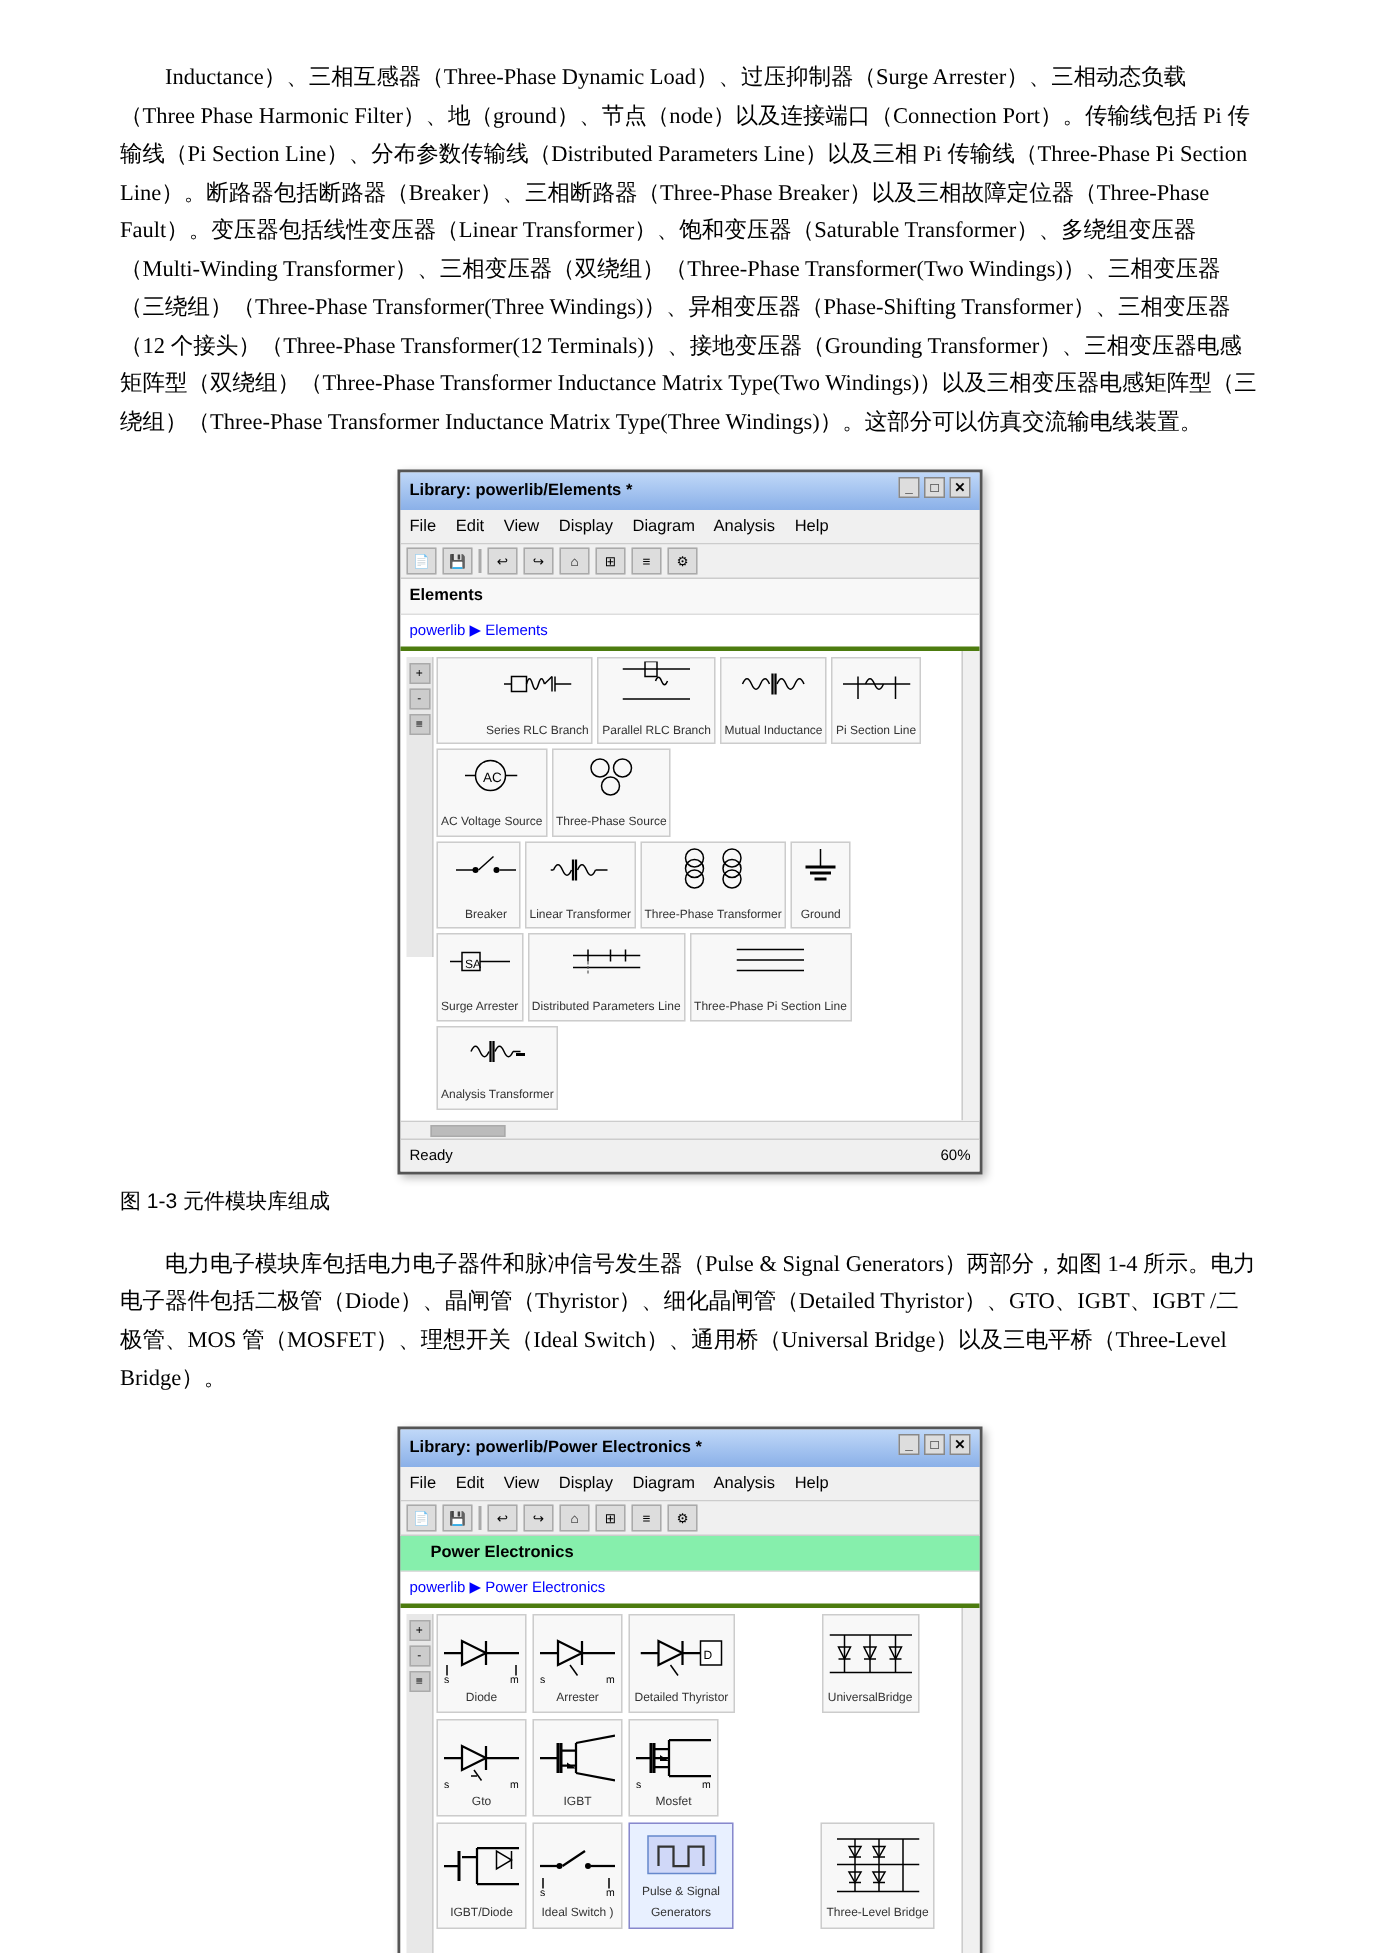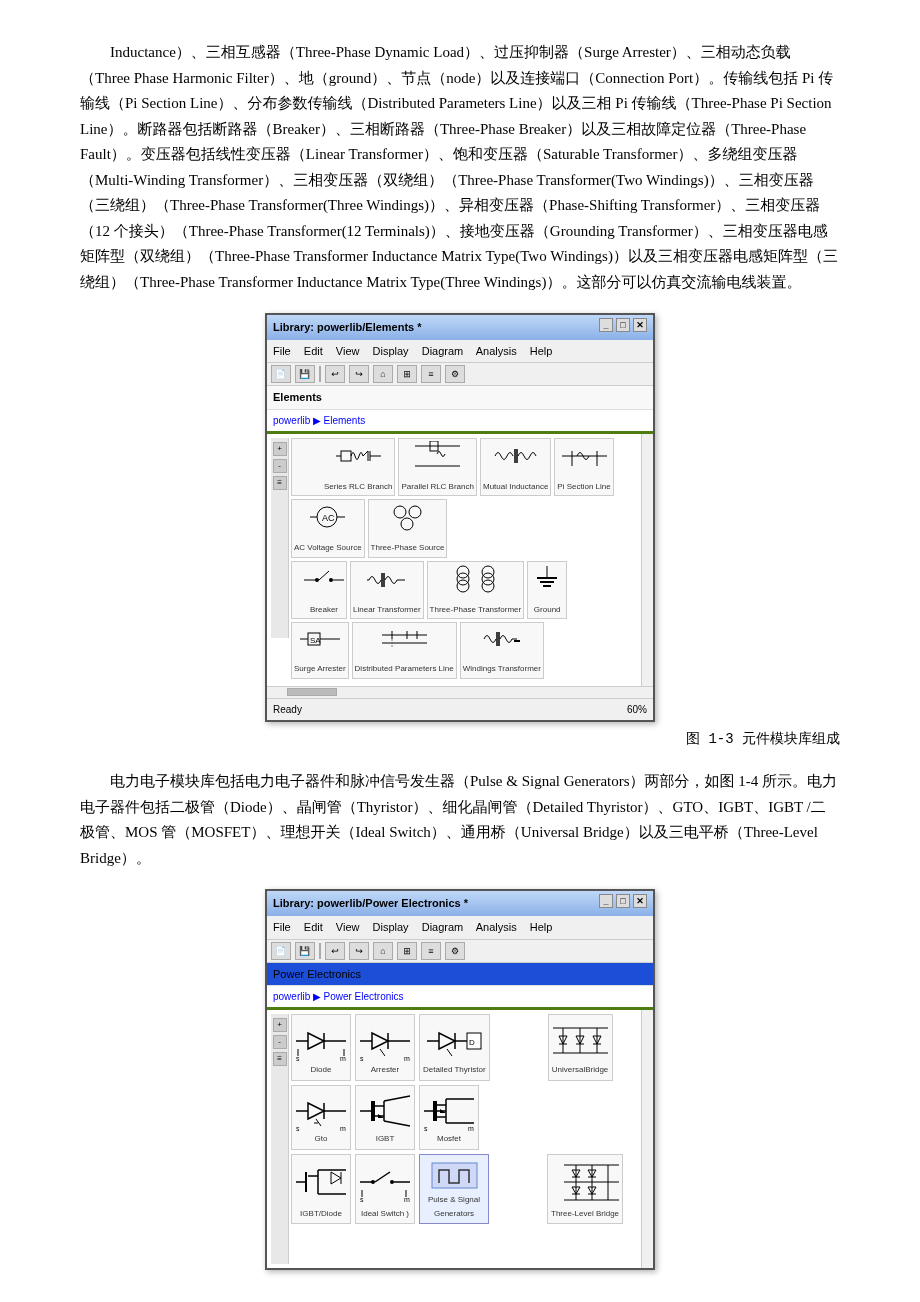--- a/index.html
+++ b/index.html
@@ -16,22 +16,22 @@
       text-indent: 2em;
       margin-bottom: 18px;
     }
     .figure-container {
       margin: 18px auto;
       text-align: center;
     }
     .figure-caption {
       font-size: 14px;
       margin-top: 6px;
-      text-align: right;
-      font-family: Liberation Mono, monospace;
+      text-align: left;
+      font-family: Liberation Sans, sans-serif;
     }
     
     .sim-window {
       border: 2px solid #555;
       display: inline-block;
       background: #f0f0f0;
       text-align: left;
       font-family: Arial, sans-serif;
       font-size: 11px;
       width: 390px;
@@ -380,30 +380,40 @@
                 <line x1="10" y1="6" x2="10" y2="14" stroke="#000" stroke-width="1"></line>
                 <line x1="10" y1="14" x2="10" y2="22" stroke="#555" stroke-width="0.8" stroke-dasharray="2,1"></line>
                 <line x1="25" y1="6" x2="25" y2="14" stroke="#000" stroke-width="1"></line>
                 <line x1="35" y1="6" x2="35" y2="14" stroke="#000" stroke-width="1"></line>
               </svg>
             </div>
             <div class="pe-label">Distributed Parameters Line</div>
           </div>
           <div class="comp-item" style="min-width:55px;">
             <div class="comp-symbol">
+              <svg width="45" height="30" viewBox="0 0 45 30">
+                <line x1="0" y1="8" x2="45" y2="8" stroke="#000" stroke-width="1"></line>
+                <line x1="0" y1="15" x2="45" y2="15" stroke="#000" stroke-width="1"></line>
+                <line x1="0" y1="22" x2="45" y2="22" stroke="#000" stroke-width="1"></line>
+              </svg>
+            </div>
+            <div class="pe-label">Three-Phase Pi Section Line</div>
+          </div>
+          <div class="comp-item" style="min-width:55px;">
+            <div class="comp-symbol">
               <svg width="40" height="28" viewBox="0 0 40 28">
                 <path d="M2,14 Q5,7 8,14 Q11,21 14,14" fill="none" stroke="#000" stroke-width="1"></path>
                 <line x1="15" y1="7" x2="15" y2="21" stroke="#000" stroke-width="1.5"></line>
                 <line x1="17" y1="7" x2="17" y2="21" stroke="#000" stroke-width="1.5"></line>
                 <path d="M18,14 Q21,7 24,14 Q27,21 30,14" fill="none" stroke="#000" stroke-width="1"></path>
                 <line x1="30" y1="14" x2="35" y2="14" stroke="#000" stroke-width="1"></line>
                 <line x1="32" y1="16" x2="38" y2="16" stroke="#000" stroke-width="2"></line>
               </svg>
             </div>
-            <div class="pe-label">Windings Transformer</div>
+            <div class="pe-label">Analysis Transformer</div>
           </div>
         </div>
       </div>
       <div class="scrollbar-right"></div>
     </div>
     
     <div style="height:12px;background:#f0f0f0;border-top:1px solid #ccc;display:flex;align-items:center;">
       <div style="width:50px;height:8px;background:#bbb;margin-left:20px;border:1px solid #aaa;"></div>
     </div>
     
@@ -444,21 +454,21 @@
       <span class="sim-toolbar-icon">💾</span>
       <span style="width:2px;height:16px;background:#aaa;display:inline-block;"></span>
       <span class="sim-toolbar-icon">↩</span>
       <span class="sim-toolbar-icon">↪</span>
       <span class="sim-toolbar-icon">⌂</span>
       <span class="sim-toolbar-icon">⊞</span>
       <span class="sim-toolbar-icon">≡</span>
       <span class="sim-toolbar-icon">⚙</span>
     </div>
     
-    <div style="padding:2px 6px;font-size:11px;font-weight:normal;background:#1d4ed8;border-bottom:1px solid #ddd;">Power Electronics</div>
+    <div style="padding:2px 20px;font-size:11px;font-weight:bold;background:#86efac;border-bottom:1px solid #ddd;">Power Electronics</div>
     
     <div class="sim-breadcrumb">powerlib ▶ Power Electronics</div>
     
     <div class="sim-content" style="min-height:250px;">
       <div class="left-panel" style="min-height:250px;">
         <span class="left-panel-icon">+</span>
         <span class="left-panel-icon">-</span>
         <span class="left-panel-icon">≡</span>
       </div>
       <div class="content-area">
@@ -642,21 +652,21 @@
               <svg width="55" height="35" viewBox="0 0 55 35">
                 <rect x="5" y="5" width="45" height="25" fill="#d0d8f8" stroke="#6688cc" stroke-width="1"></rect>
                 <path d="M12,25 L12,12 L22,12 L22,25 L32,25 L32,12 L42,12 L42,25" fill="none" stroke="#333" stroke-width="1.5"></path>
               </svg>
             </div>
             <div class="pe-label" style="font-size:8px;text-align:center;">Pulse &amp; Signal<br>Generators</div>
           </div>
 
           <div class="pe-item" style="min-width:50px;border:none;background:transparent;"></div>
 
-          <div class="pe-item" style="min-width:65px;align-items:flex-end;">
+          <div class="pe-item" style="min-width:65px;">
             <div class="pe-symbol">
               <svg width="55" height="45" viewBox="0 0 55 45">
                 <line x1="0" y1="5" x2="55" y2="5" stroke="#000" stroke-width="1"></line>
                 <line x1="0" y1="22" x2="55" y2="22" stroke="#000" stroke-width="1"></line>
                 <line x1="0" y1="40" x2="55" y2="40" stroke="#000" stroke-width="1"></line>
 
                 <line x1="12" y1="5" x2="12" y2="40" stroke="#000" stroke-width="1"></line>
                 <line x1="28" y1="5" x2="28" y2="40" stroke="#000" stroke-width="1"></line>
                 <line x1="44" y1="5" x2="44" y2="40" stroke="#000" stroke-width="1"></line>
 

